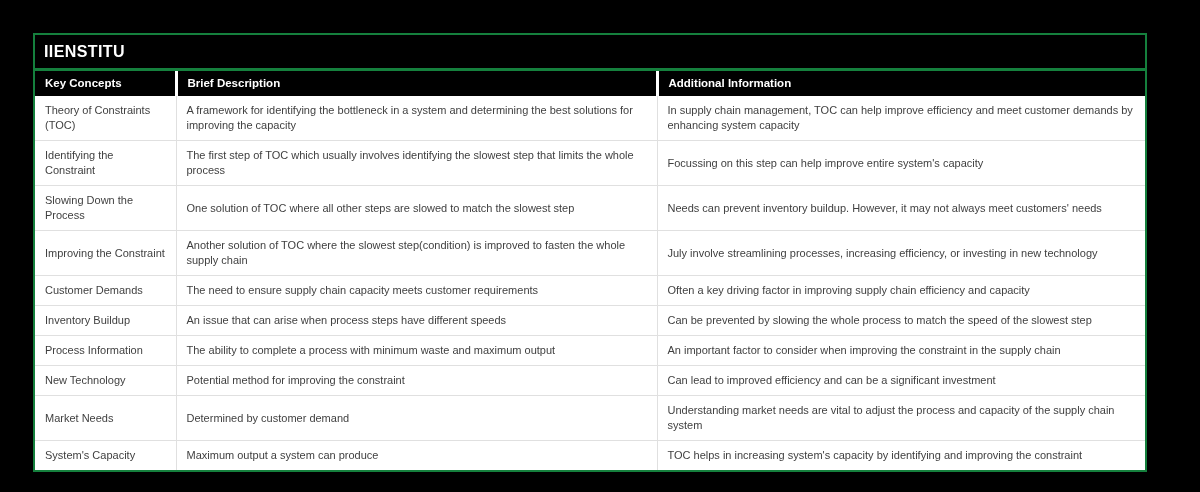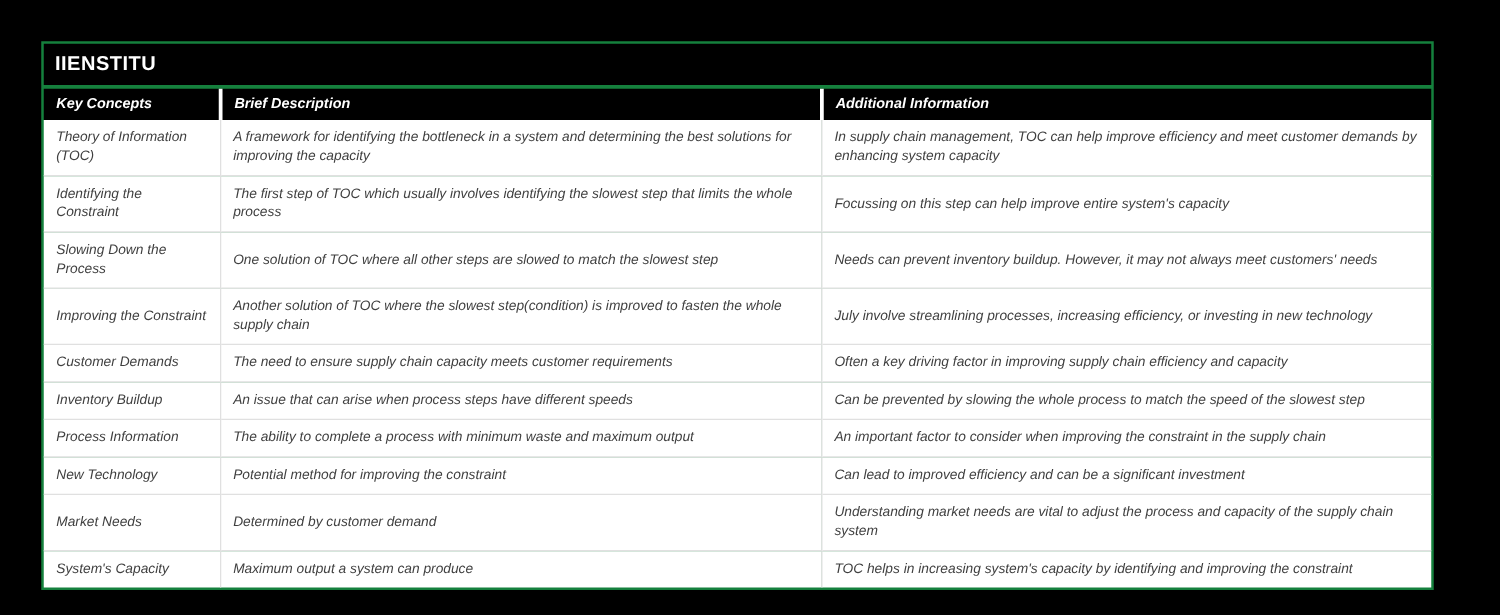--- a/index.html
+++ b/index.html
@@ -24,21 +24,20 @@
     font-weight: bold;
     letter-spacing: 0.4px;
     padding: 8px 9px 7px 9px;
     line-height: 18px;
     margin-bottom: 3px;
   }
   table.concepts {
     width: 100%;
     border-collapse: collapse;
     table-layout: fixed;
-    font-style: italic;
   }
   col.c1 { width: 141px; }
   col.c2 { width: 481px; }
   thead th {
     background: #000000;
     color: #ffffff;
     font-size: 11.5px;
     font-weight: bold;
     text-align: left;
     padding: 6px 10px;
@@ -71,21 +70,21 @@
       </colgroup>
     <thead>
       <tr>
         <th>Key Concepts</th>
         <th>Brief Description</th>
         <th>Additional Information</th>
       </tr>
     </thead>
     <tbody>
       <tr>
-        <td>Theory of Information (TOC)</td>
+        <td>Theory of Constraints (TOC)</td>
         <td>A framework for identifying the bottleneck in a system and determining the best solutions for improving the capacity</td>
         <td>In supply chain management, TOC can help improve efficiency and meet customer demands by enhancing system capacity</td>
       </tr>
       <tr>
         <td>Identifying the Constraint</td>
         <td>The first step of TOC which usually involves identifying the slowest step that limits the whole process</td>
         <td>Focussing on this step can help improve entire system's capacity</td>
       </tr>
       <tr>
         <td>Slowing Down the Process</td>

